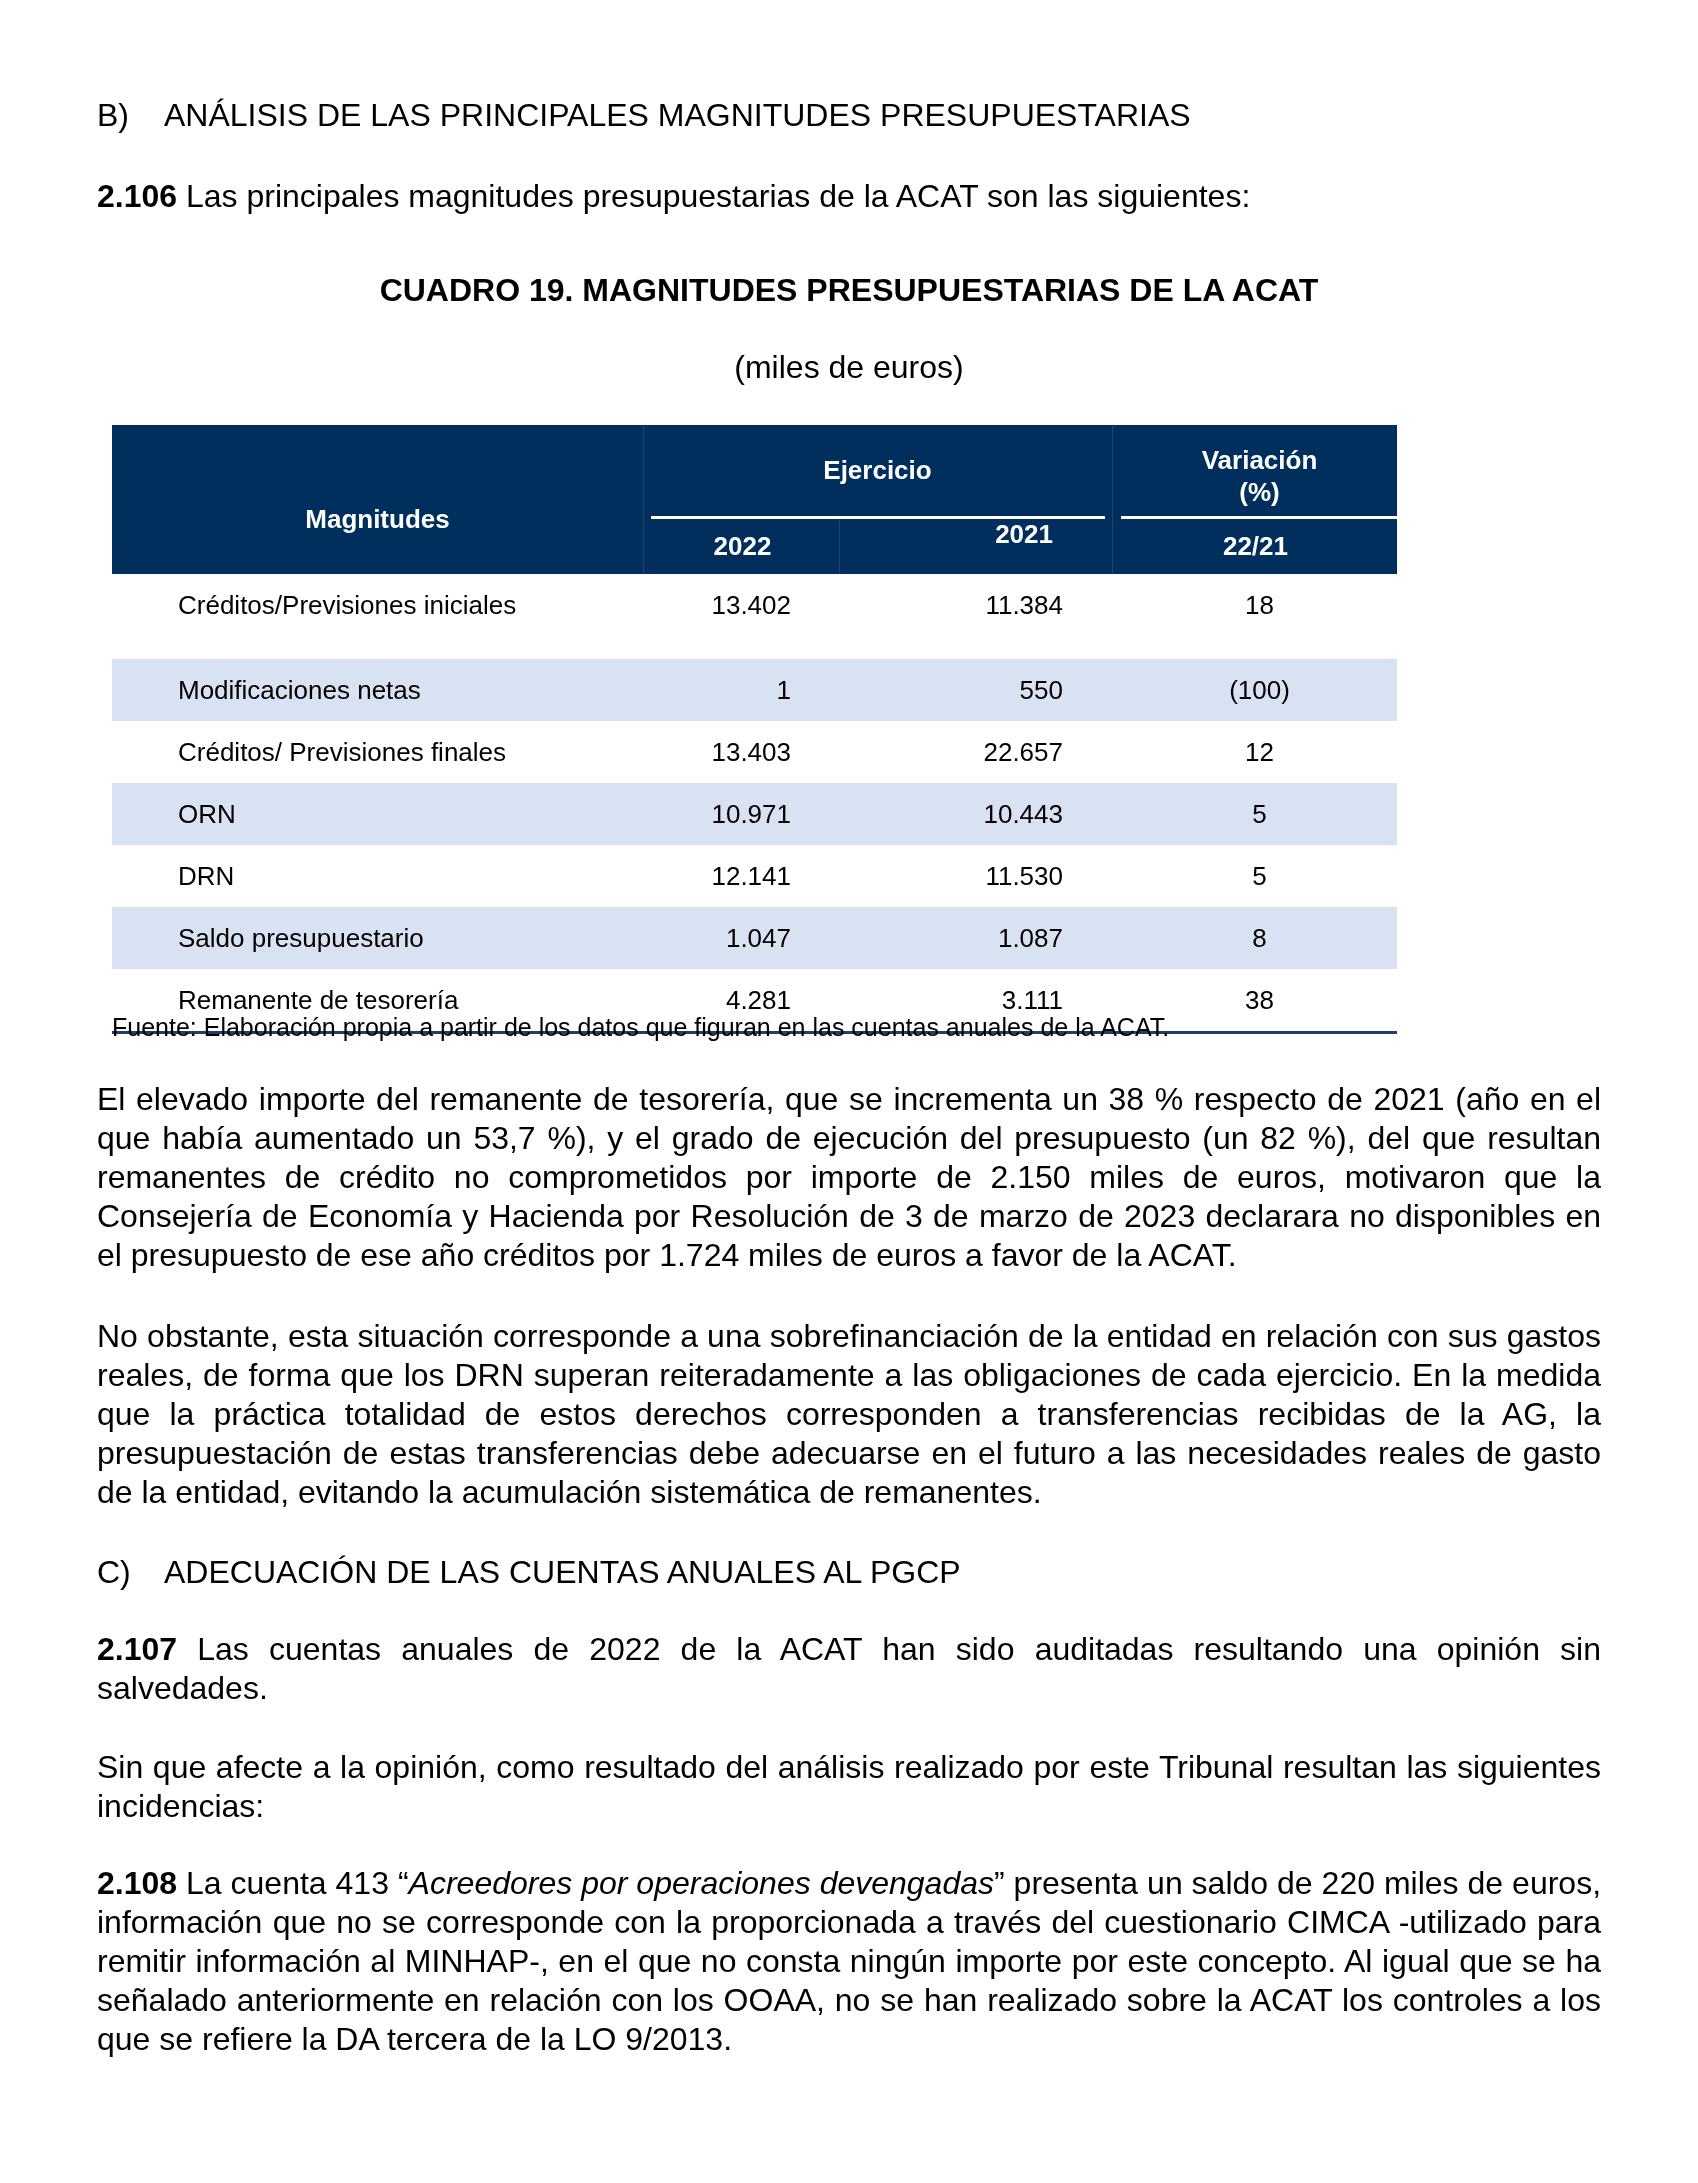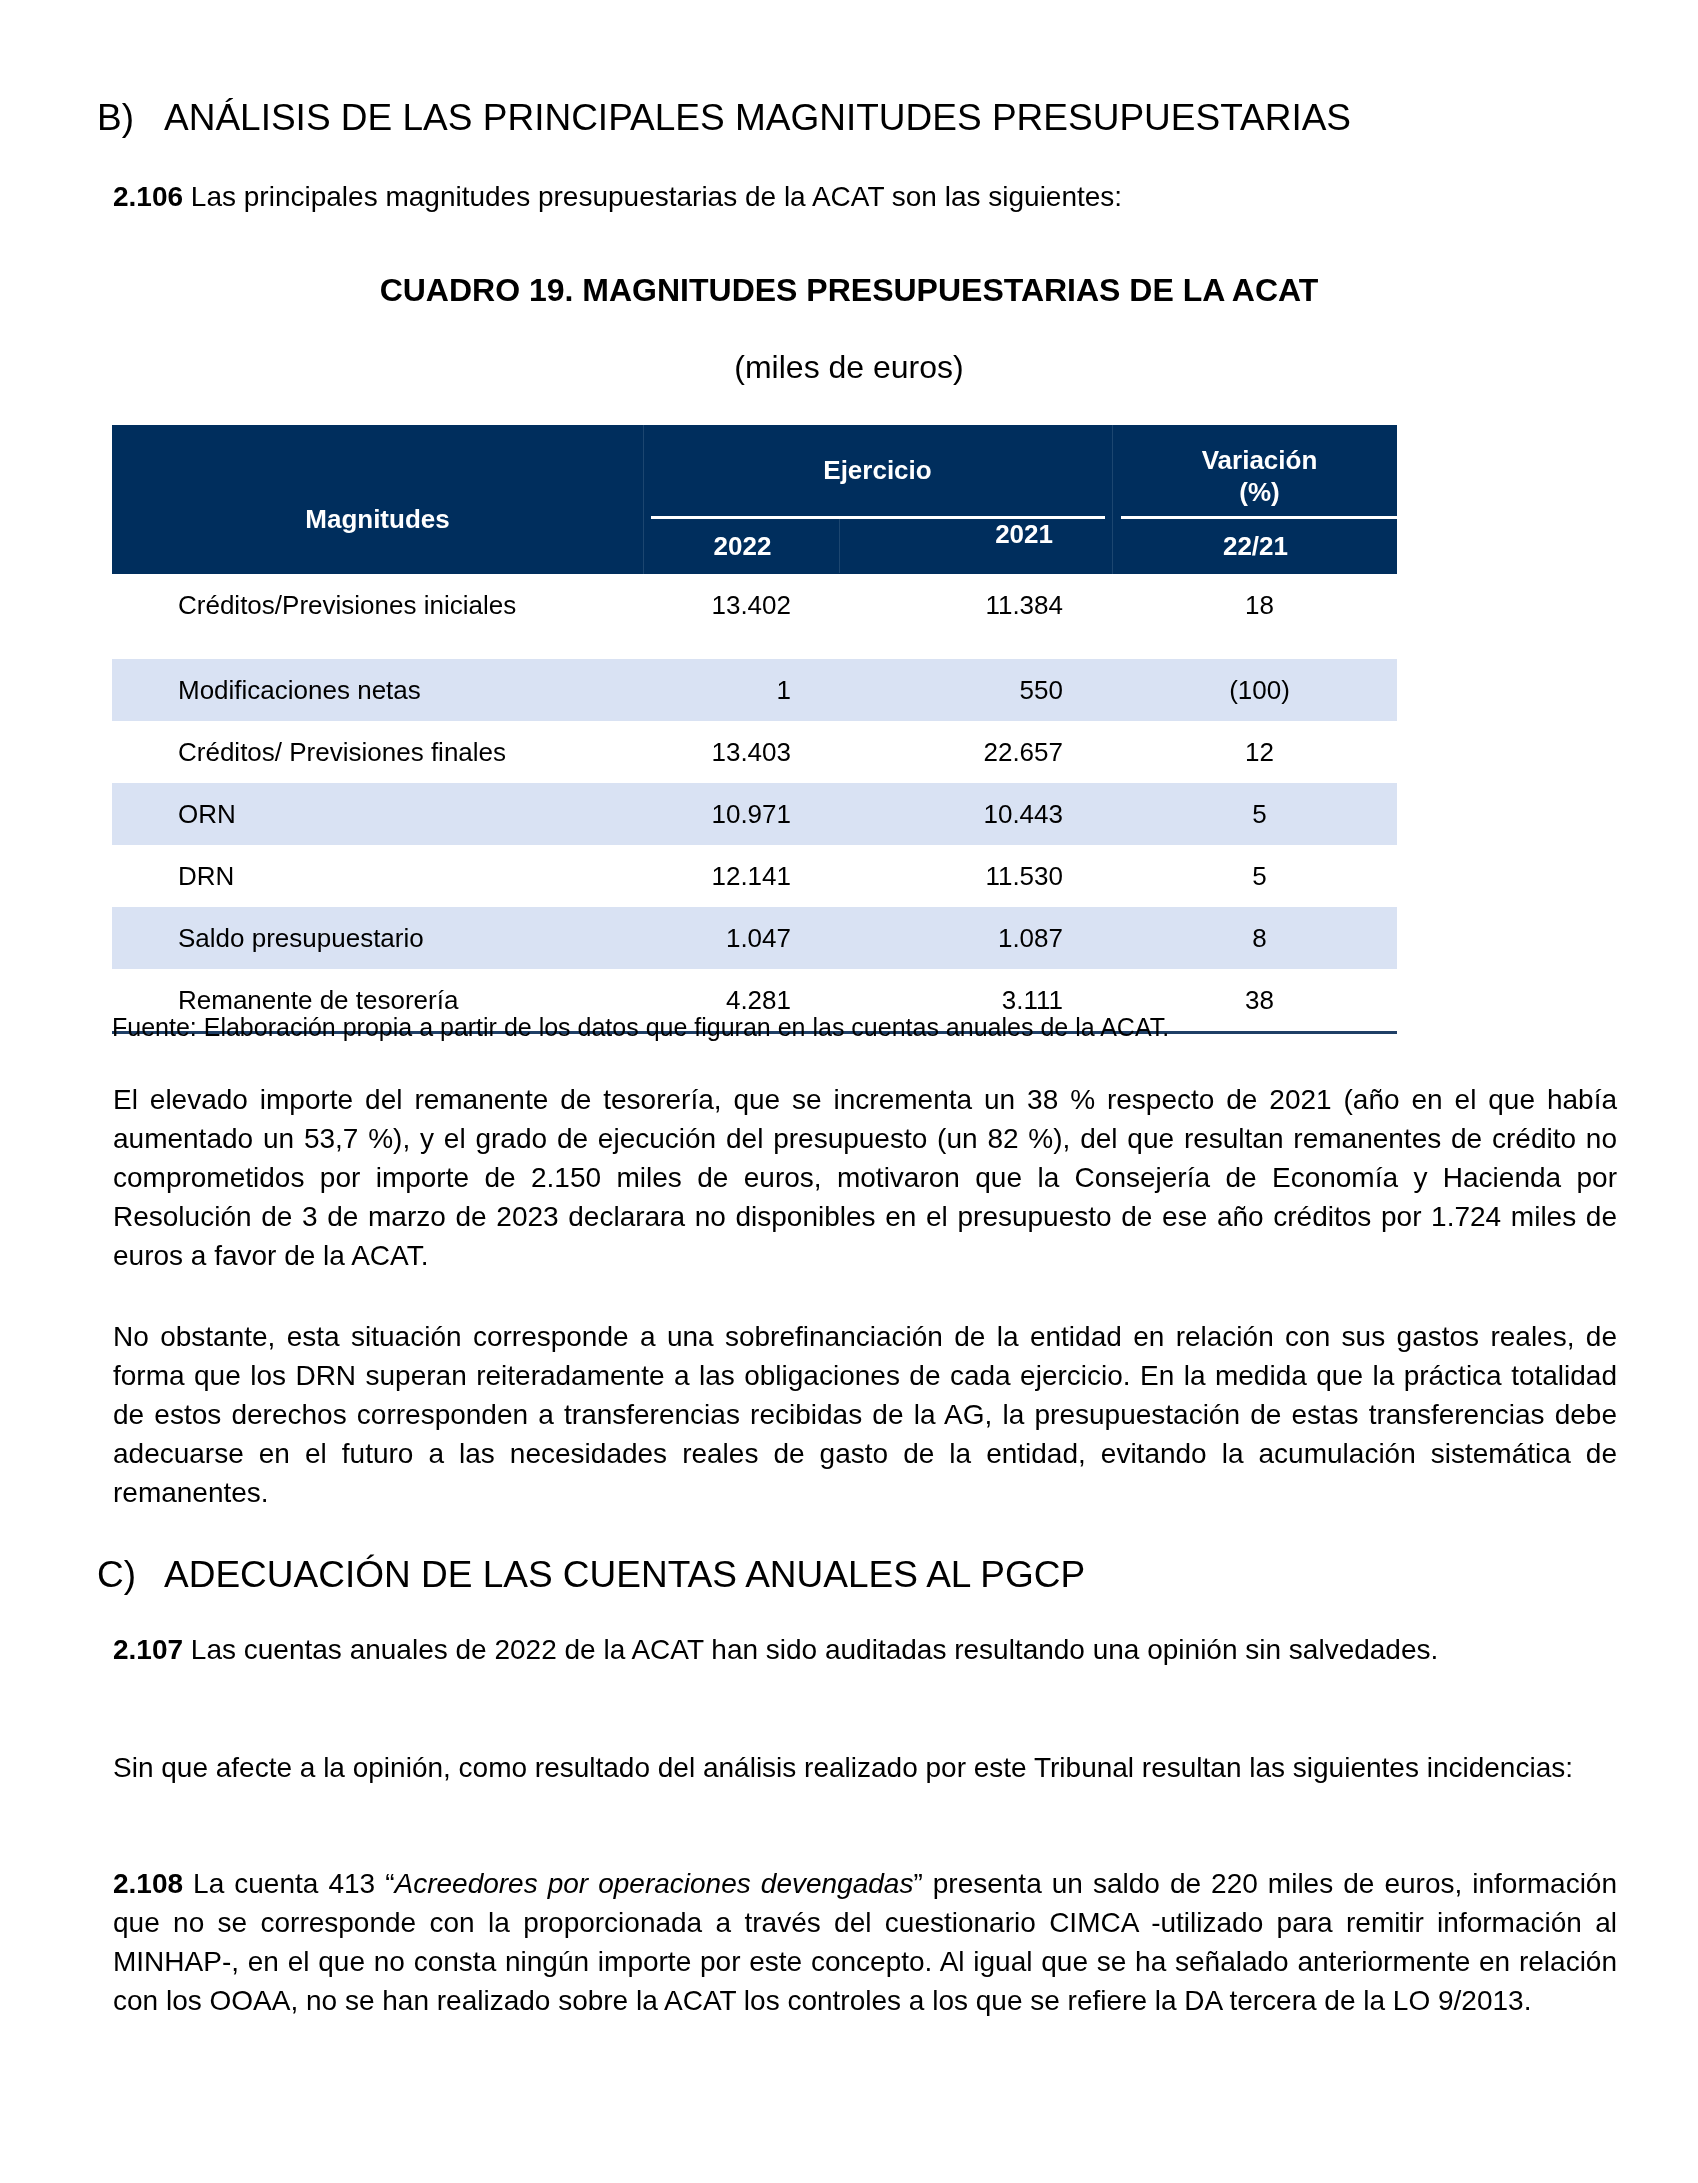--- a/index.html
+++ b/index.html
@@ -2,25 +2,25 @@
 <html style="font-size:12.8px"><head>
 <meta charset="utf-8">
 <style>
   html, body { margin: 0; padding: 0; background: #ffffff; }
   body {
     width: 1699px; height: 2183px; position: relative; overflow: hidden;
     font-family: "Liberation Sans", sans-serif; color: #000;
   }
   .page { position: absolute; left: 97px; top: 0; width: 1504px; }
   .heading {
-    position: absolute; left: 0; font-size: 37px; letter-spacing: 0;
+    position: absolute; left: 0; font-size: 32px; letter-spacing: 0;
   }
   .heading .letter { display: inline-block; width: 67px; }
   .para {
-    position: absolute; left: 16px; width: 1504px; font-size: 28px; line-height: 39px;
+    position: absolute; left: 0; width: 1504px; font-size: 32px; line-height: 39px;
     text-align: justify;
   }
   .para b { font-weight: bold; }
   .caption {
     position: absolute; left: 0; width: 1504px; text-align: center;
     font-weight: bold; font-size: 32px;
   }
   .subcaption {
     position: absolute; left: 0; width: 1504px; text-align: center; font-size: 32px;
   }

